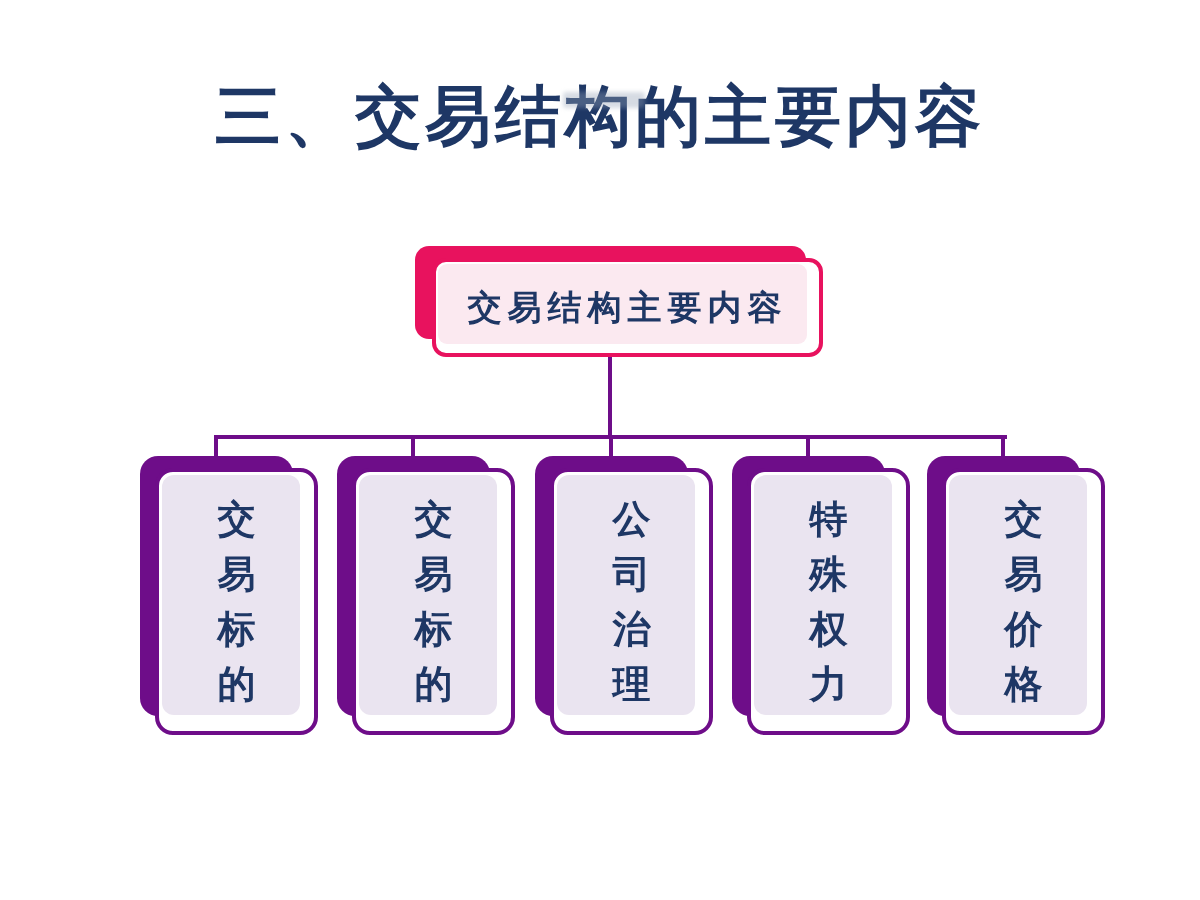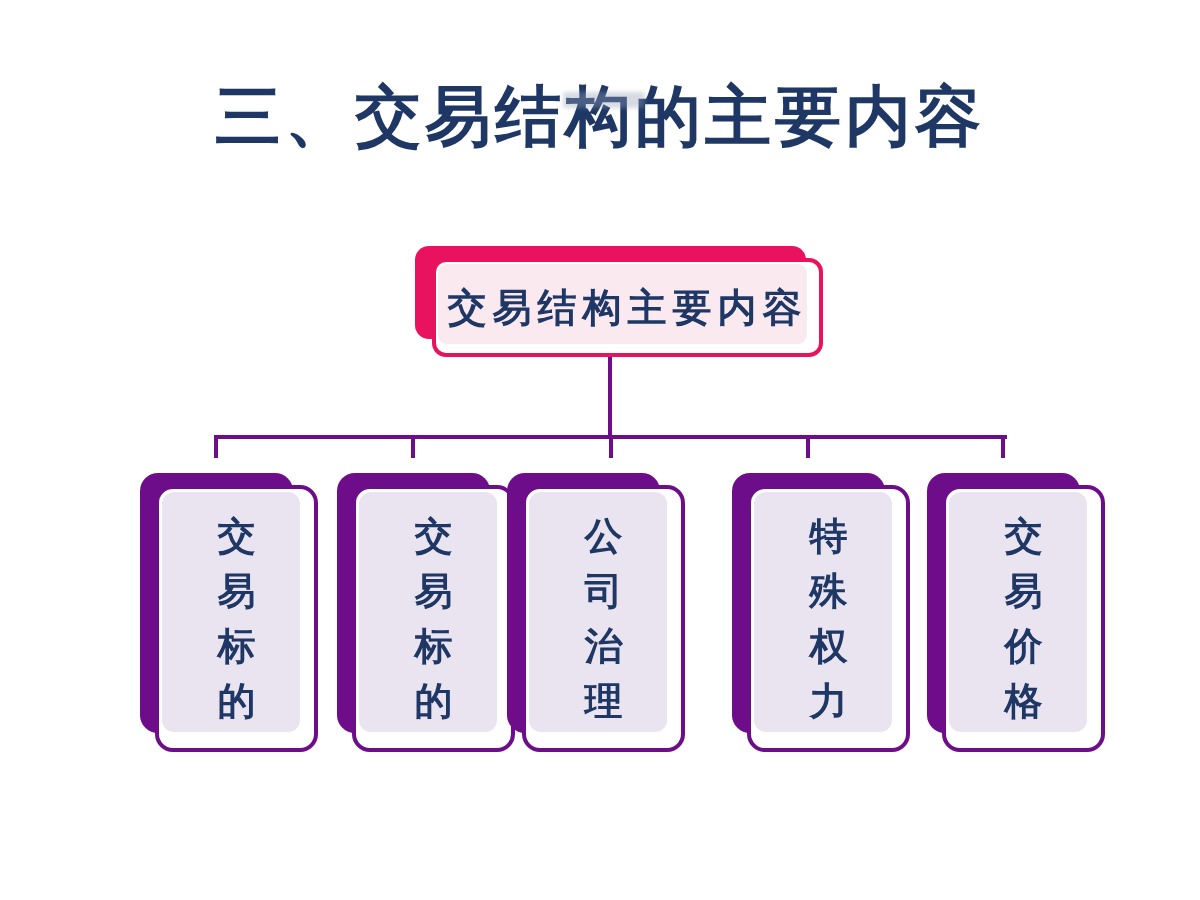--- a/index.html
+++ b/index.html
@@ -71,37 +71,36 @@
     background: var(--pink_fill, #FBE9F0);
     border-radius: 9px;
   }
   .root-label {
     position: relative;
     width: 100%;
     height: 100%;
     display: flex;
     align-items: center;
     justify-content: center;
-    font-size: 39px;
+    font-size: 34px;
     font-weight: bold;
     letter-spacing: 6px;
     color: var(--navy_text, #1E3765);
   }
   
   .line {
     position: absolute;
     background: var(--purple, #6E0D89);
   }
   
   .cell {
     position: absolute;
     top: 456px;
     width: 178px;
     height: 279px;
-    margin-top: 17px;
   }
   .cell-back {
     position: absolute;
     left: 0;
     top: 0;
     width: 153px;
     height: 260px;
     background: var(--purple, #6E0D89);
     border-radius: 18px;
   }
@@ -170,21 +169,21 @@
   </div>
 
   <div class="cell" style="left:337px;">
     <div class="cell-back"></div>
     <div class="cell-front">
       <div class="cell-fill"></div>
       <div class="vtext">交易标的</div>
     </div>
   </div>
 
-  <div class="cell" style="left:507px;border-radius:21px;">
+  <div class="cell" style="left:535px;border-radius:21px;">
     <div class="cell-back"></div>
     <div class="cell-front">
       <div class="cell-fill"></div>
       <div class="vtext">公司治理</div>
     </div>
   </div>
 
   <div class="cell" style="left:732px;">
     <div class="cell-back"></div>
     <div class="cell-front">

